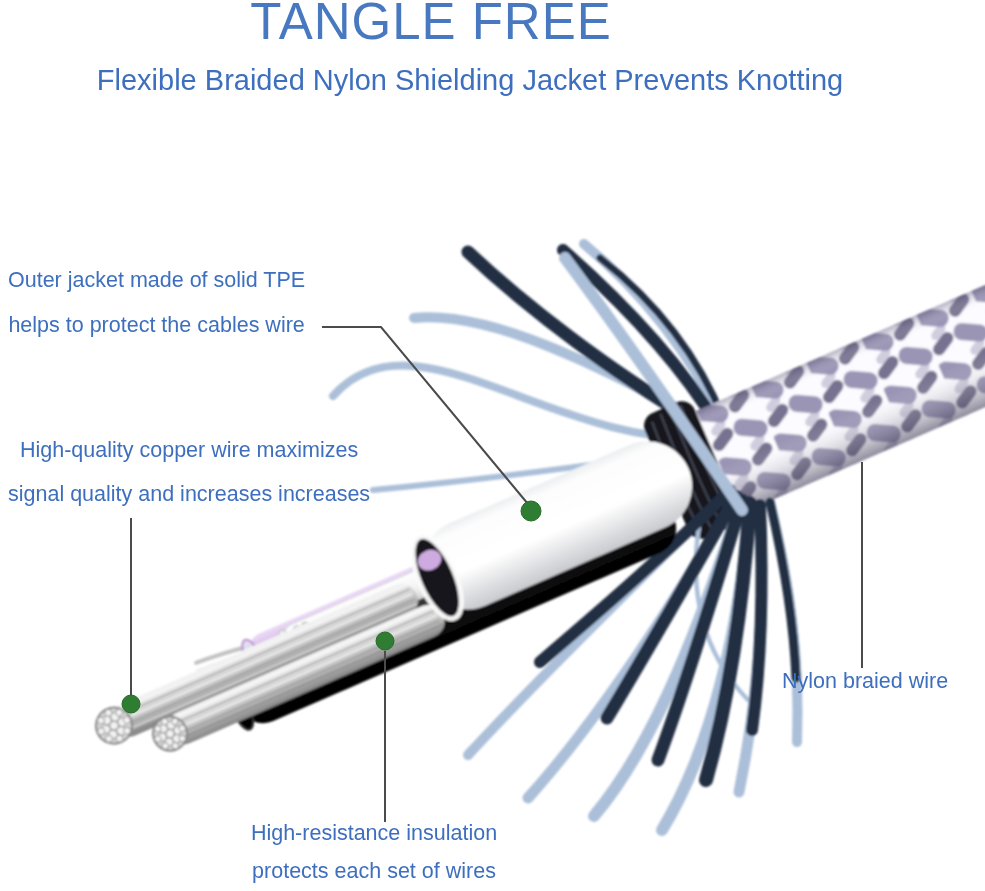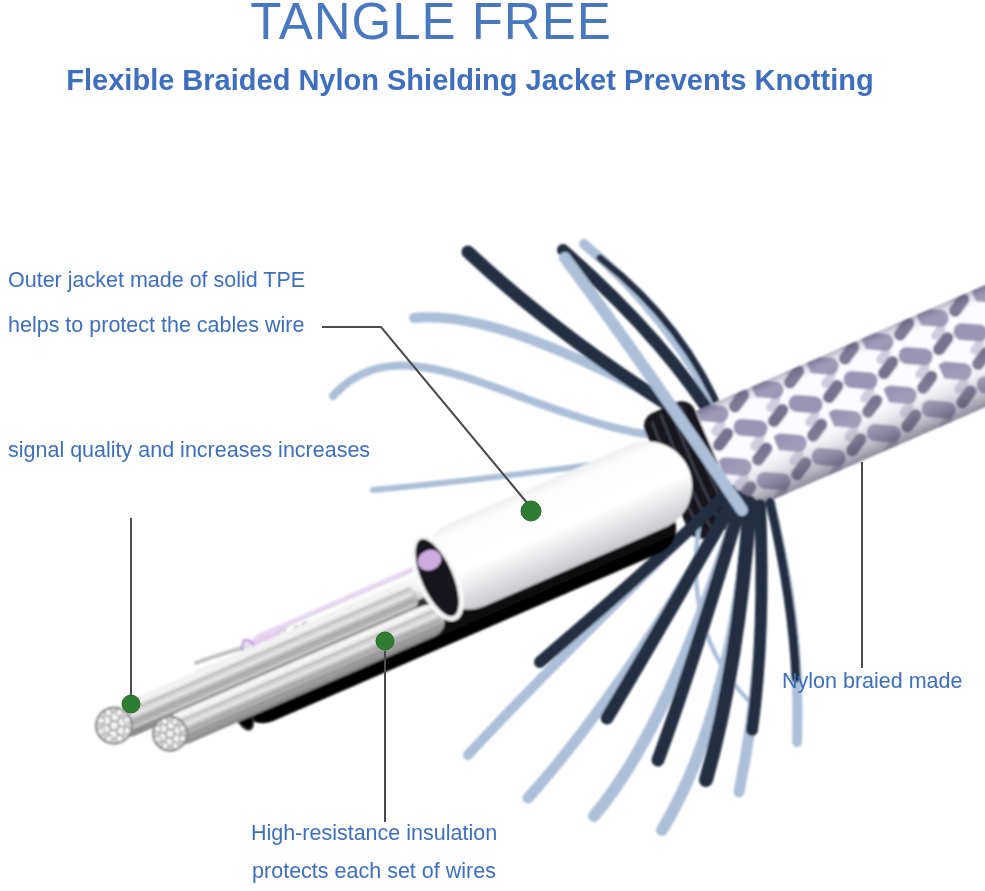--- a/index.html
+++ b/index.html
@@ -1,23 +1,23 @@
 <!DOCTYPE html>
 <html style="--background: #ffffff; --title_blue: #4879c0; --text_blue: #3d6fbe; --line_gray: #4b4b4b; --dot_green: #2f7d33; --braid_lilac: #9b95b5; --braid_dark: #565073; --braid_white: #fcfbff; --nylon_dark: #202f43; --nylon_light: #abbfd9; --jacket_white: #fdfdfd; --jacket_shade: #c8c9ce; --wire_purple: #cdabe0; --wire_purple_light: #ecdcf7; --wire_teal: #cfe8df; --wire_pink: #e2198f; --wire_black: #141414; --wire_silver: #cfcfcf;"><head>
 <meta charset="utf-8">
 <style>
   html,body{margin:0;padding:0;}
   body{background:var(--background,#fff);font-family:"Liberation Sans","DejaVu Sans",sans-serif;}
   .stage{position:relative;width:985px;height:891px;overflow:hidden;background:var(--background,#fff);}
   .art{position:absolute;left:0;top:0;width:985px;height:891px;}
   .txt{position:absolute;color:var(--text_blue,#3d6fbe);}
   .title{left:116px;top:-6px;width:630px;text-align:center;font-size:51px;line-height:56px;color:var(--title_blue,#4879c0);letter-spacing:1px;white-space:nowrap;}
-  .subtitle{left:0;top:63px;width:940px;text-align:center;font-size:29px;line-height:34px;font-weight:700;white-space:nowrap;}
+  .subtitle{left:0;top:63px;width:940px;text-align:center;font-size:29px;line-height:34px;font-weight:400;white-space:nowrap;}
   .callout{font-size:21.5px;font-weight:400;}
-  .co-line{display:block;white-space:nowrap;}
+  .co-line{display:block;white-space:nowrap;text-align:center;}
   .outer-jacket{left:8px;top:268px;}
   .outer-jacket .co-line{height:45px;}
   .copper{left:8px;top:438px;}
   .copper .co-line{height:44px;}
   .nylon{left:782px;top:669px;white-space:nowrap;}
   .insulation{left:228px;top:821px;width:292px;text-align:center;}
   .insulation .co-line{height:38px;}
 </style>
 </head>
 <body>
@@ -260,23 +260,24 @@
 
   <div class="txt title">TANGLE FREE</div>
   <div class="txt subtitle">Flexible Braided Nylon Shielding Jacket Prevents Knotting</div>
 
   <div class="txt callout outer-jacket">
     <span class="co-line">Outer jacket made of solid TPE</span>
     <span class="co-line">helps to protect the cables wire</span>
   </div>
 
   <div class="txt callout copper">
+    <span class="co-line">High-quality copper wire maximizes</span>
     <span class="co-line">signal quality and increases increases</span>
   </div>
 
-  <div class="txt callout nylon">Nylon braied made</div>
+  <div class="txt callout nylon">Nylon braied wire</div>
 
   <div class="txt callout insulation">
     <span class="co-line">High-resistance insulation</span>
     <span class="co-line">protects each set of wires</span>
   </div>
 
 </div>
 
 </body></html>

